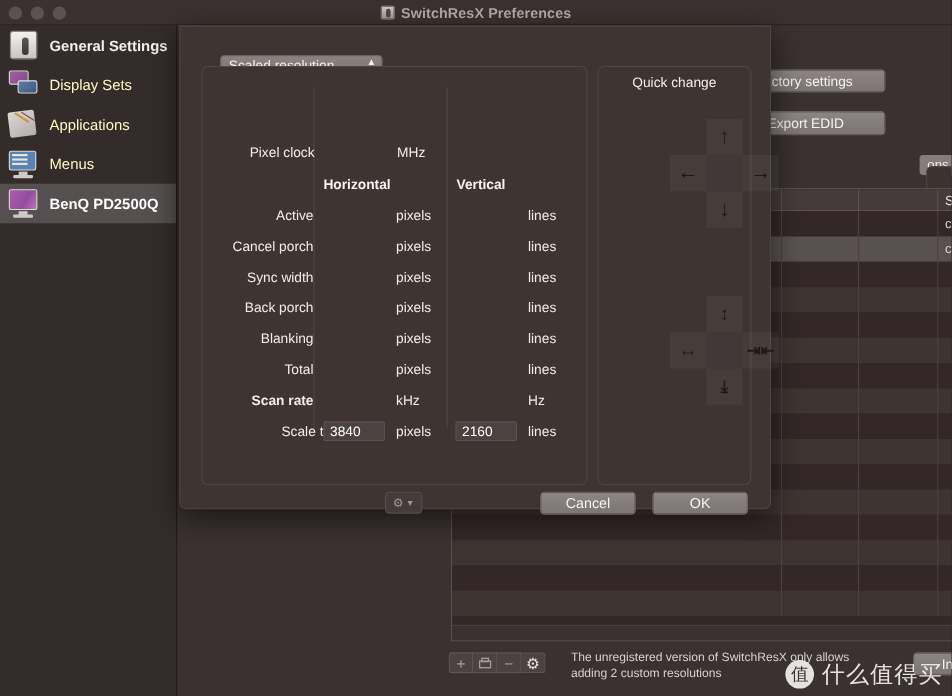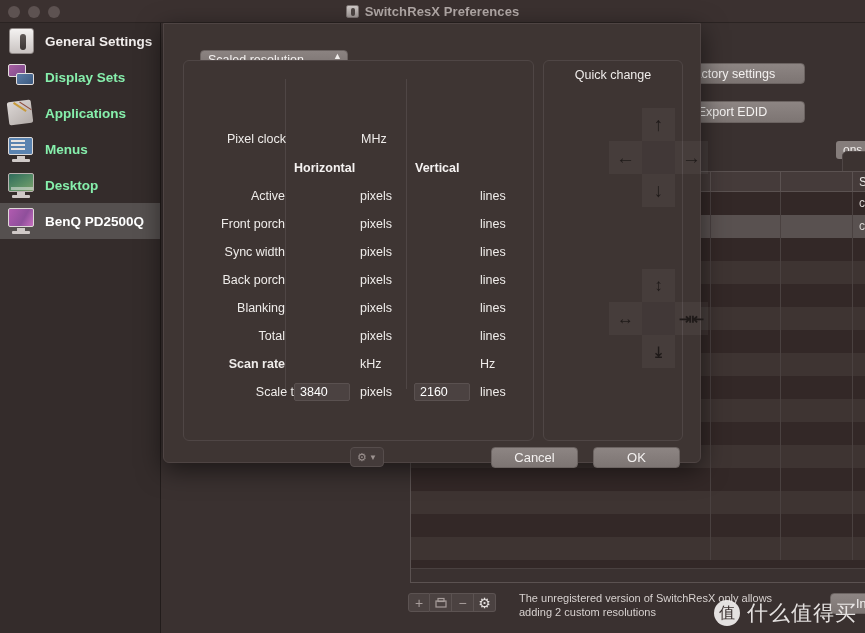--- a/index.html
+++ b/index.html
@@ -37,21 +37,21 @@
   .title-text { color: #b2a9a7; font-size: 13px; font-weight: bold; letter-spacing: .1px; }
 
   
   .sidebar {
     position: absolute; left: 0; top: 23px; width: 161px; height: 610px;
     background: #342c2b;
     border-right: 1px solid #221c1b;
   }
   .side-item {
     height: 36px; display: flex; align-items: center; gap: 9px;
-    padding-left: 6px; color: #86efac; font-size: 13.5px; font-weight: bold;
+    padding-left: 6px; color: #fef9c3; font-size: 13.5px;
   }
   .side-item.enabled { color: #f2eeed; font-weight: bold; }
   .side-item.selected { background: #55504f; color: #fff; font-weight: bold; }
   .side-icon { width: 30px; height: 28px; position: relative; flex: 0 0 30px; }
 
   
   .ic-monitor { position:absolute; left:2px; top:2px; width:26px; height:19px;
     border-radius:2px; border:1.5px solid #d8d3d1; }
   .ic-stand { position:absolute; left:11px; top:21px; width:8px; height:4px; background:#cfc9c7; }
   .ic-base { position:absolute; left:6px; top:24px; width:18px; height:2.5px; background:#cfc9c7; border-radius:1px;}
@@ -211,28 +211,20 @@
         <span>Applications</span>
       </div>
       <div class="side-item">
         <div class="side-icon">
             <div class="ic-menus"></div>
             <div class="ic-stand"></div>
             <div class="ic-base"></div>
           </div>
         <span>Menus</span>
       </div>
-      <div class="side-item">
-        <div class="side-icon">
-            <div class="ic-desk"></div>
-            <div class="ic-stand"></div>
-            <div class="ic-base"></div>
-          </div>
-        <span>Desktop</span>
-      </div>
       <div class="side-item selected">
         <div class="side-icon">
             <div class="ic-benq"></div>
             <div class="ic-stand"></div>
             <div class="ic-base"></div>
           </div>
         <span>BenQ PD2500Q</span>
       </div>
     </div>
 
@@ -386,21 +378,21 @@
       <div class="row-label" style="left:30px; top:108px; width:92px;">Pixel clock</div>
       <div class="unit" style="left:197px; top:108px;">MHz</div>
 
       <div class="colhdr" style="left:130px; top:137px;">Horizontal</div>
       <div class="colhdr" style="left:251px; top:137px;">Vertical</div>
 
       <div id="timing-rows">
           <div class="row-label" style="left:20px; top:165px; width:101px;">Active</div>
           <div class="unit" style="left:196px; top:165px;">pixels</div>
           <div class="unit" style="left:316px; top:165px;">lines</div>
-          <div class="row-label" style="left:20px; top:193px; width:101px;">Front porch</div>
+          <div class="row-label" style="left:20px; top:193px; width:101px;">Cancel porch</div>
           <div class="unit" style="left:196px; top:193px;">pixels</div>
           <div class="unit" style="left:316px; top:193px;">lines</div>
           <div class="row-label" style="left:20px; top:221px; width:101px;">Sync width</div>
           <div class="unit" style="left:196px; top:221px;">pixels</div>
           <div class="unit" style="left:316px; top:221px;">lines</div>
           <div class="row-label" style="left:20px; top:249px; width:101px;">Back porch</div>
           <div class="unit" style="left:196px; top:249px;">pixels</div>
           <div class="unit" style="left:316px; top:249px;">lines</div>
           <div class="row-label" style="left:20px; top:277px; width:101px;">Blanking</div>
           <div class="unit" style="left:196px; top:277px;">pixels</div>

